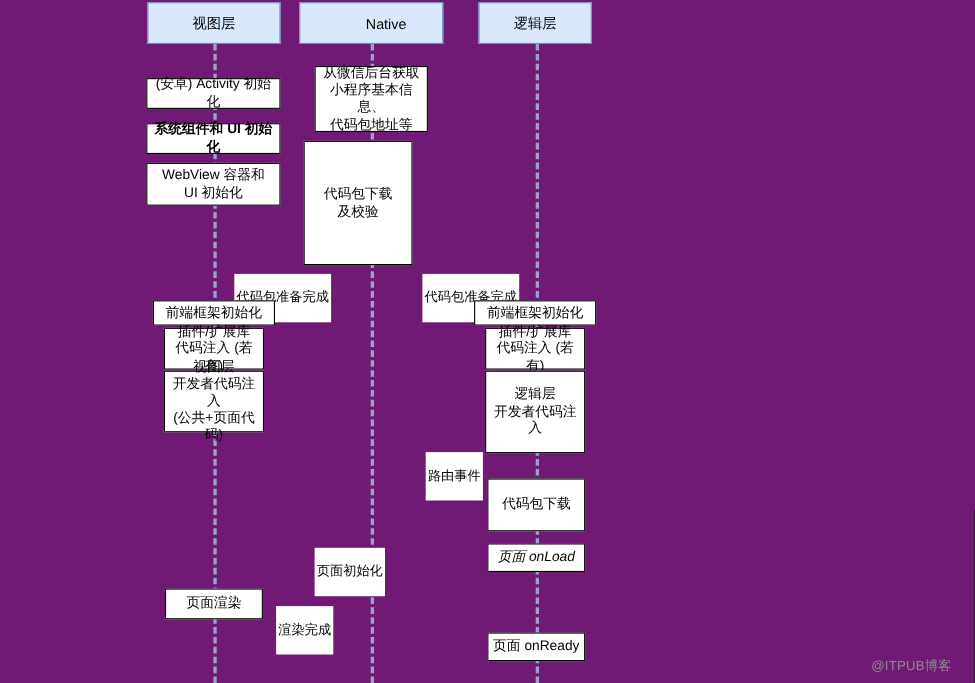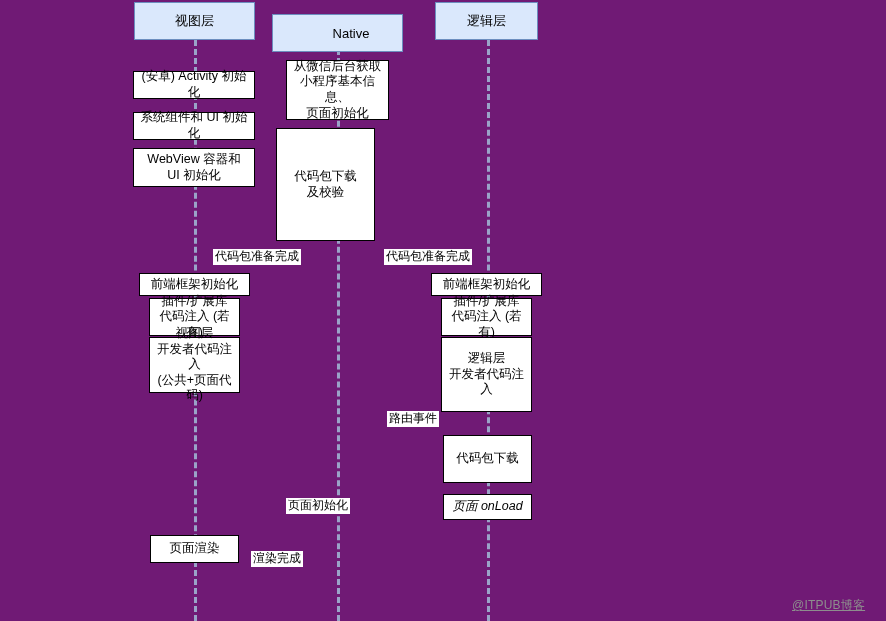--- a/index.html
+++ b/index.html
@@ -53,21 +53,21 @@
     padding: 2px 4px;
   }
   
   .msg {
     position: absolute;
     box-sizing: border-box;
     background: #ffffff;
     color: #000000;
     font-size: 12px;
     line-height: 1.15;
-    padding: 1px 2px;
+    padding: 15px 2px;
     white-space: nowrap;
   }
   
   .watermark {
     position: absolute;
     color: #8d8d8d;
     font-size: 12px;
     letter-spacing: 0.2px;
     white-space: nowrap;
   }
@@ -77,35 +77,35 @@
 
 <div id="canvas">
 
   <div class="lifeline" style="left:194px;"></div>
   <div class="lifeline" style="left:337px;"></div>
   <div class="lifeline" style="left:487px;"></div>
 
   <div class="actor" style="left:134px; top:2px; width:121px; height:38px;">
     <span>视图层</span>
   </div>
-  <div class="actor" style="left:272px; top:14px; width:131px; height:38px;padding-left:27px;">
+  <div class="actor" style="left:272px; top:2px; width:131px; height:38px;padding-left:27px;">
     <span>Native</span>
   </div>
   <div class="actor" style="left:435px; top:2px; width:103px; height:38px;">
     <span>逻辑层</span>
   </div>
 
   <div class="step" style="left:133px; top:71px; width:122px; height:28px;">(安卓) Activity 初始化</div>
-  <div class="step" style="left:133px; top:112px; width:122px; height:28px;">系统组件和 UI 初始化</div>
+  <div class="step" style="left:133px; top:112px; width:122px; height:28px;font-weight:bold;">系统组件和 UI 初始化</div>
   <div class="step" style="left:133px; top:148px; width:122px; height:39px;">WebView 容器和
 UI 初始化</div>
 
   <div class="step" style="left:286px; top:60px; width:103px; height:60px;">从微信后台获取
 小程序基本信息、
-页面初始化</div>
+代码包地址等</div>
   <div class="step" style="left:276px; top:128px; width:99px; height:113px;">代码包下载
 及校验</div>
 
   <div class="msg" style="left:213px; top:249px;">代码包准备完成</div>
   <div class="msg" style="left:384px; top:249px;">代码包准备完成</div>
 
   <div class="step" style="left:139px; top:273px; width:111px; height:23px;">前端框架初始化</div>
   <div class="step" style="left:149px; top:298px; width:91px; height:38px;">插件/扩展库
 代码注入 (若有)</div>
   <div class="step" style="left:149px; top:337px; width:91px; height:56px;">视图层
@@ -115,19 +115,20 @@
   <div class="step" style="left:431px; top:273px; width:111px; height:23px;">前端框架初始化</div>
   <div class="step" style="left:441px; top:298px; width:91px; height:38px;">插件/扩展库
 代码注入 (若有)</div>
   <div class="step" style="left:441px; top:337px; width:91px; height:75px;">逻辑层
 开发者代码注入</div>
 
   <div class="msg" style="left:387px; top:411px;">路由事件</div>
 
   <div class="step" style="left:443px; top:435px; width:89px; height:48px;">代码包下载</div>
   <div class="step" style="left:443px; top:494px; width:89px; height:26px;font-style:italic;">页面 onLoad</div>
+  <div class="step" style="left:443px; top:575px; width:89px; height:26px;">页面 onReady</div>
 
   <div class="msg" style="left:286px; top:498px;">页面初始化</div>
   <div class="step" style="left:150px; top:535px; width:89px; height:28px;">页面渲染</div>
   <div class="msg" style="left:251px; top:551px;">渲染完成</div>
 
-  <div class="watermark" style="left:792px; top:597px;text-decoration:underline;">@ITPUB博客</div>
+  <div class="watermark" style="left:792px; top:597px;">@ITPUB博客</div>
 </div>
 
 </body></html>

